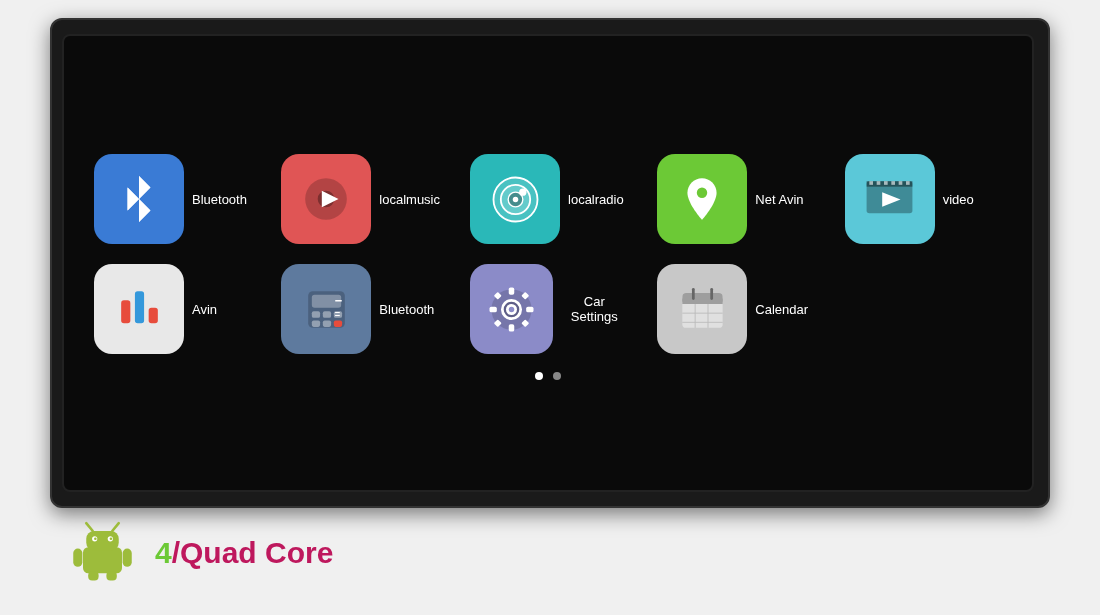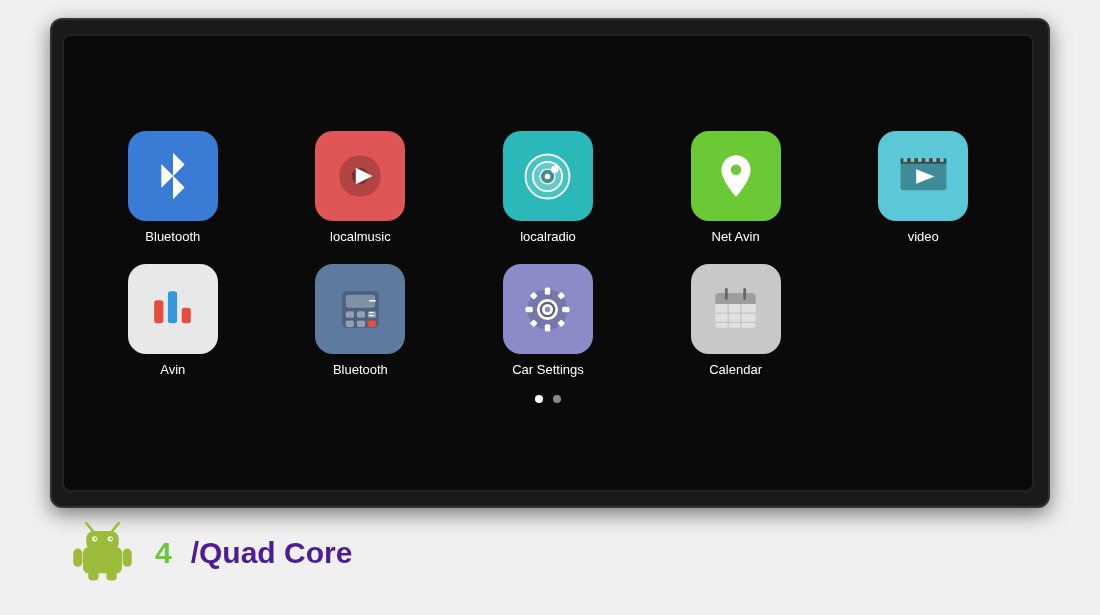--- a/index.html
+++ b/index.html
@@ -79,21 +79,21 @@
 
     .apps-grid {
       display: grid;
       grid-template-columns: repeat(5, 1fr);
       gap: 20px 30px;
       width: 100%;
     }
 
     .app-item {
       display: flex;
-      flex-direction: column;
+      flex-direction: row;
       align-items: center;
       gap: 8px;
       cursor: pointer;
     }
 
     .app-icon {
       width: 90px;
       height: 90px;
       border-radius: 18px;
       display: flex;
@@ -326,15 +326,15 @@
       <line x1="65" y1="20" x2="75" y2="8" stroke="#9dbc3b" stroke-width="4" stroke-linecap="round"></line>
 
       <rect x="5" y="47" width="14" height="28" rx="7" fill="#9dbc3b"></rect>
       <rect x="81" y="47" width="14" height="28" rx="7" fill="#9dbc3b"></rect>
 
       <rect x="28" y="82" width="16" height="14" rx="6" fill="#9dbc3b"></rect>
       <rect x="56" y="82" width="16" height="14" rx="6" fill="#9dbc3b"></rect>
     </svg>
   </div>
   <div style="font-size:30px; font-weight:bold; color:#555;">
-    <span style="color:#6cc936;">4</span><span style="color:#4c1d95;margin-left:19px;">/Quad Core</span>
+    <span style="color:#6cc936;">4</span><span style="color:#be185d;">/Quad Core</span>
   </div>
 </div>
 
 </body></html>

